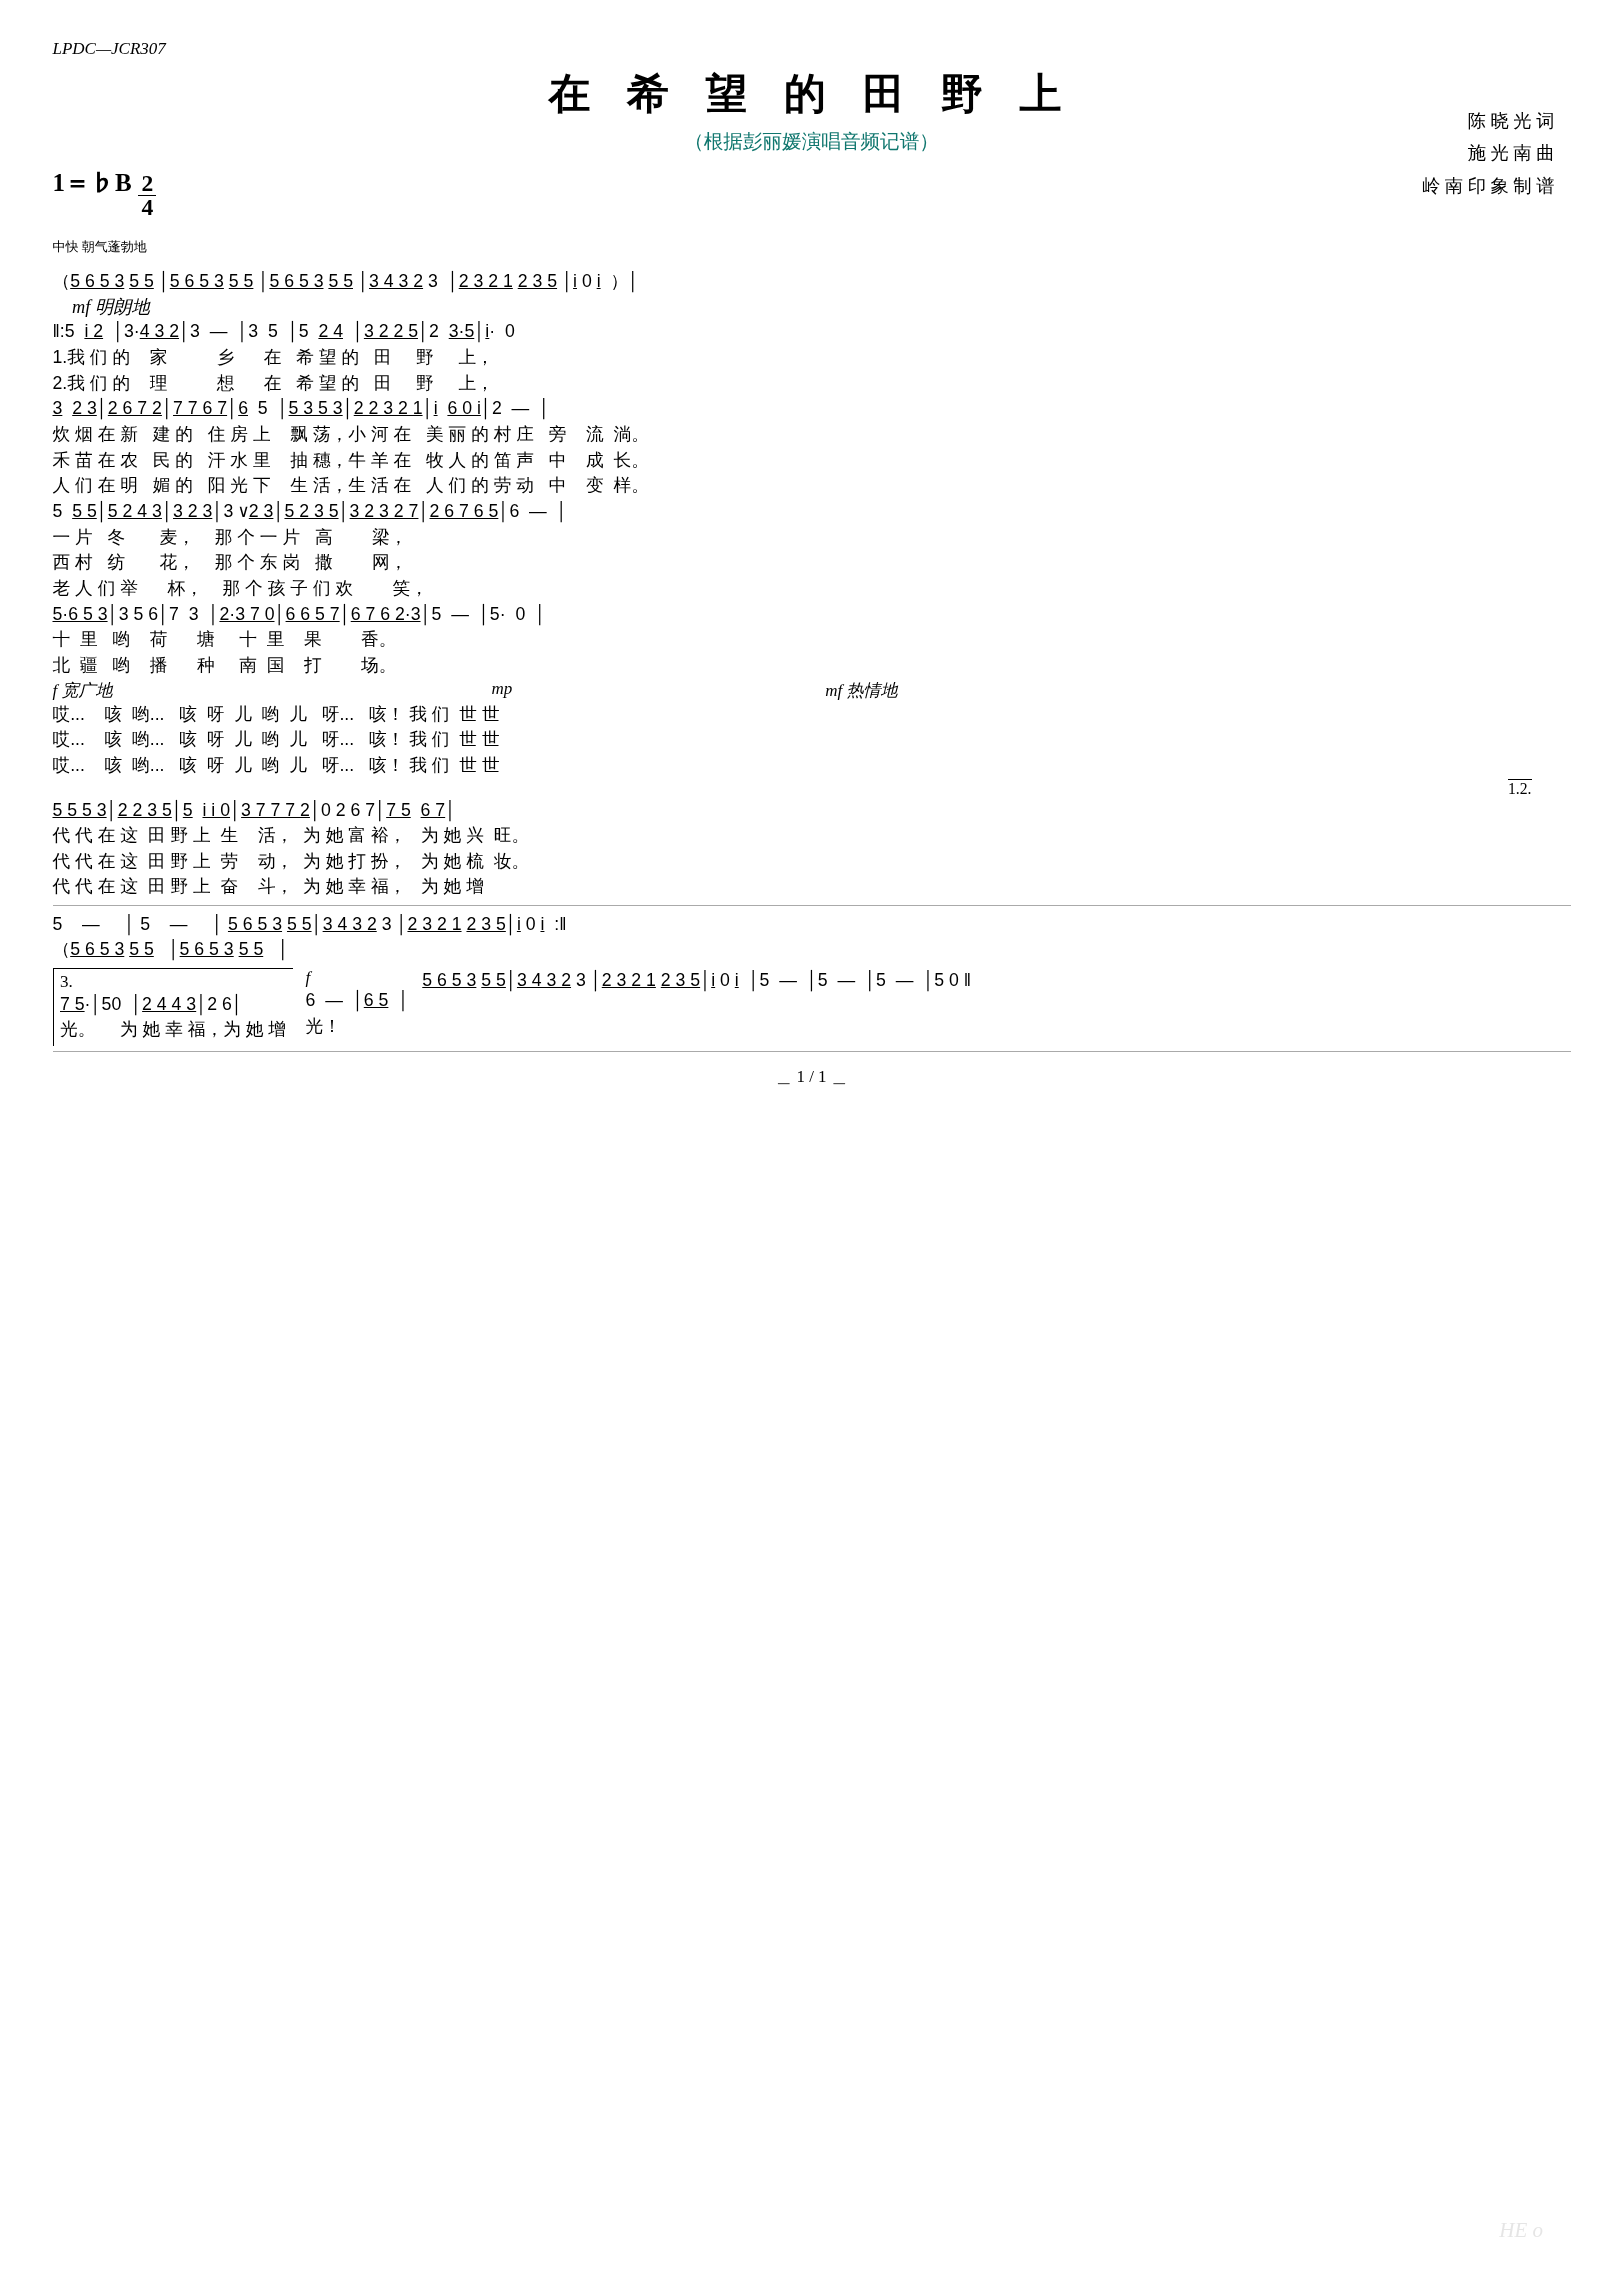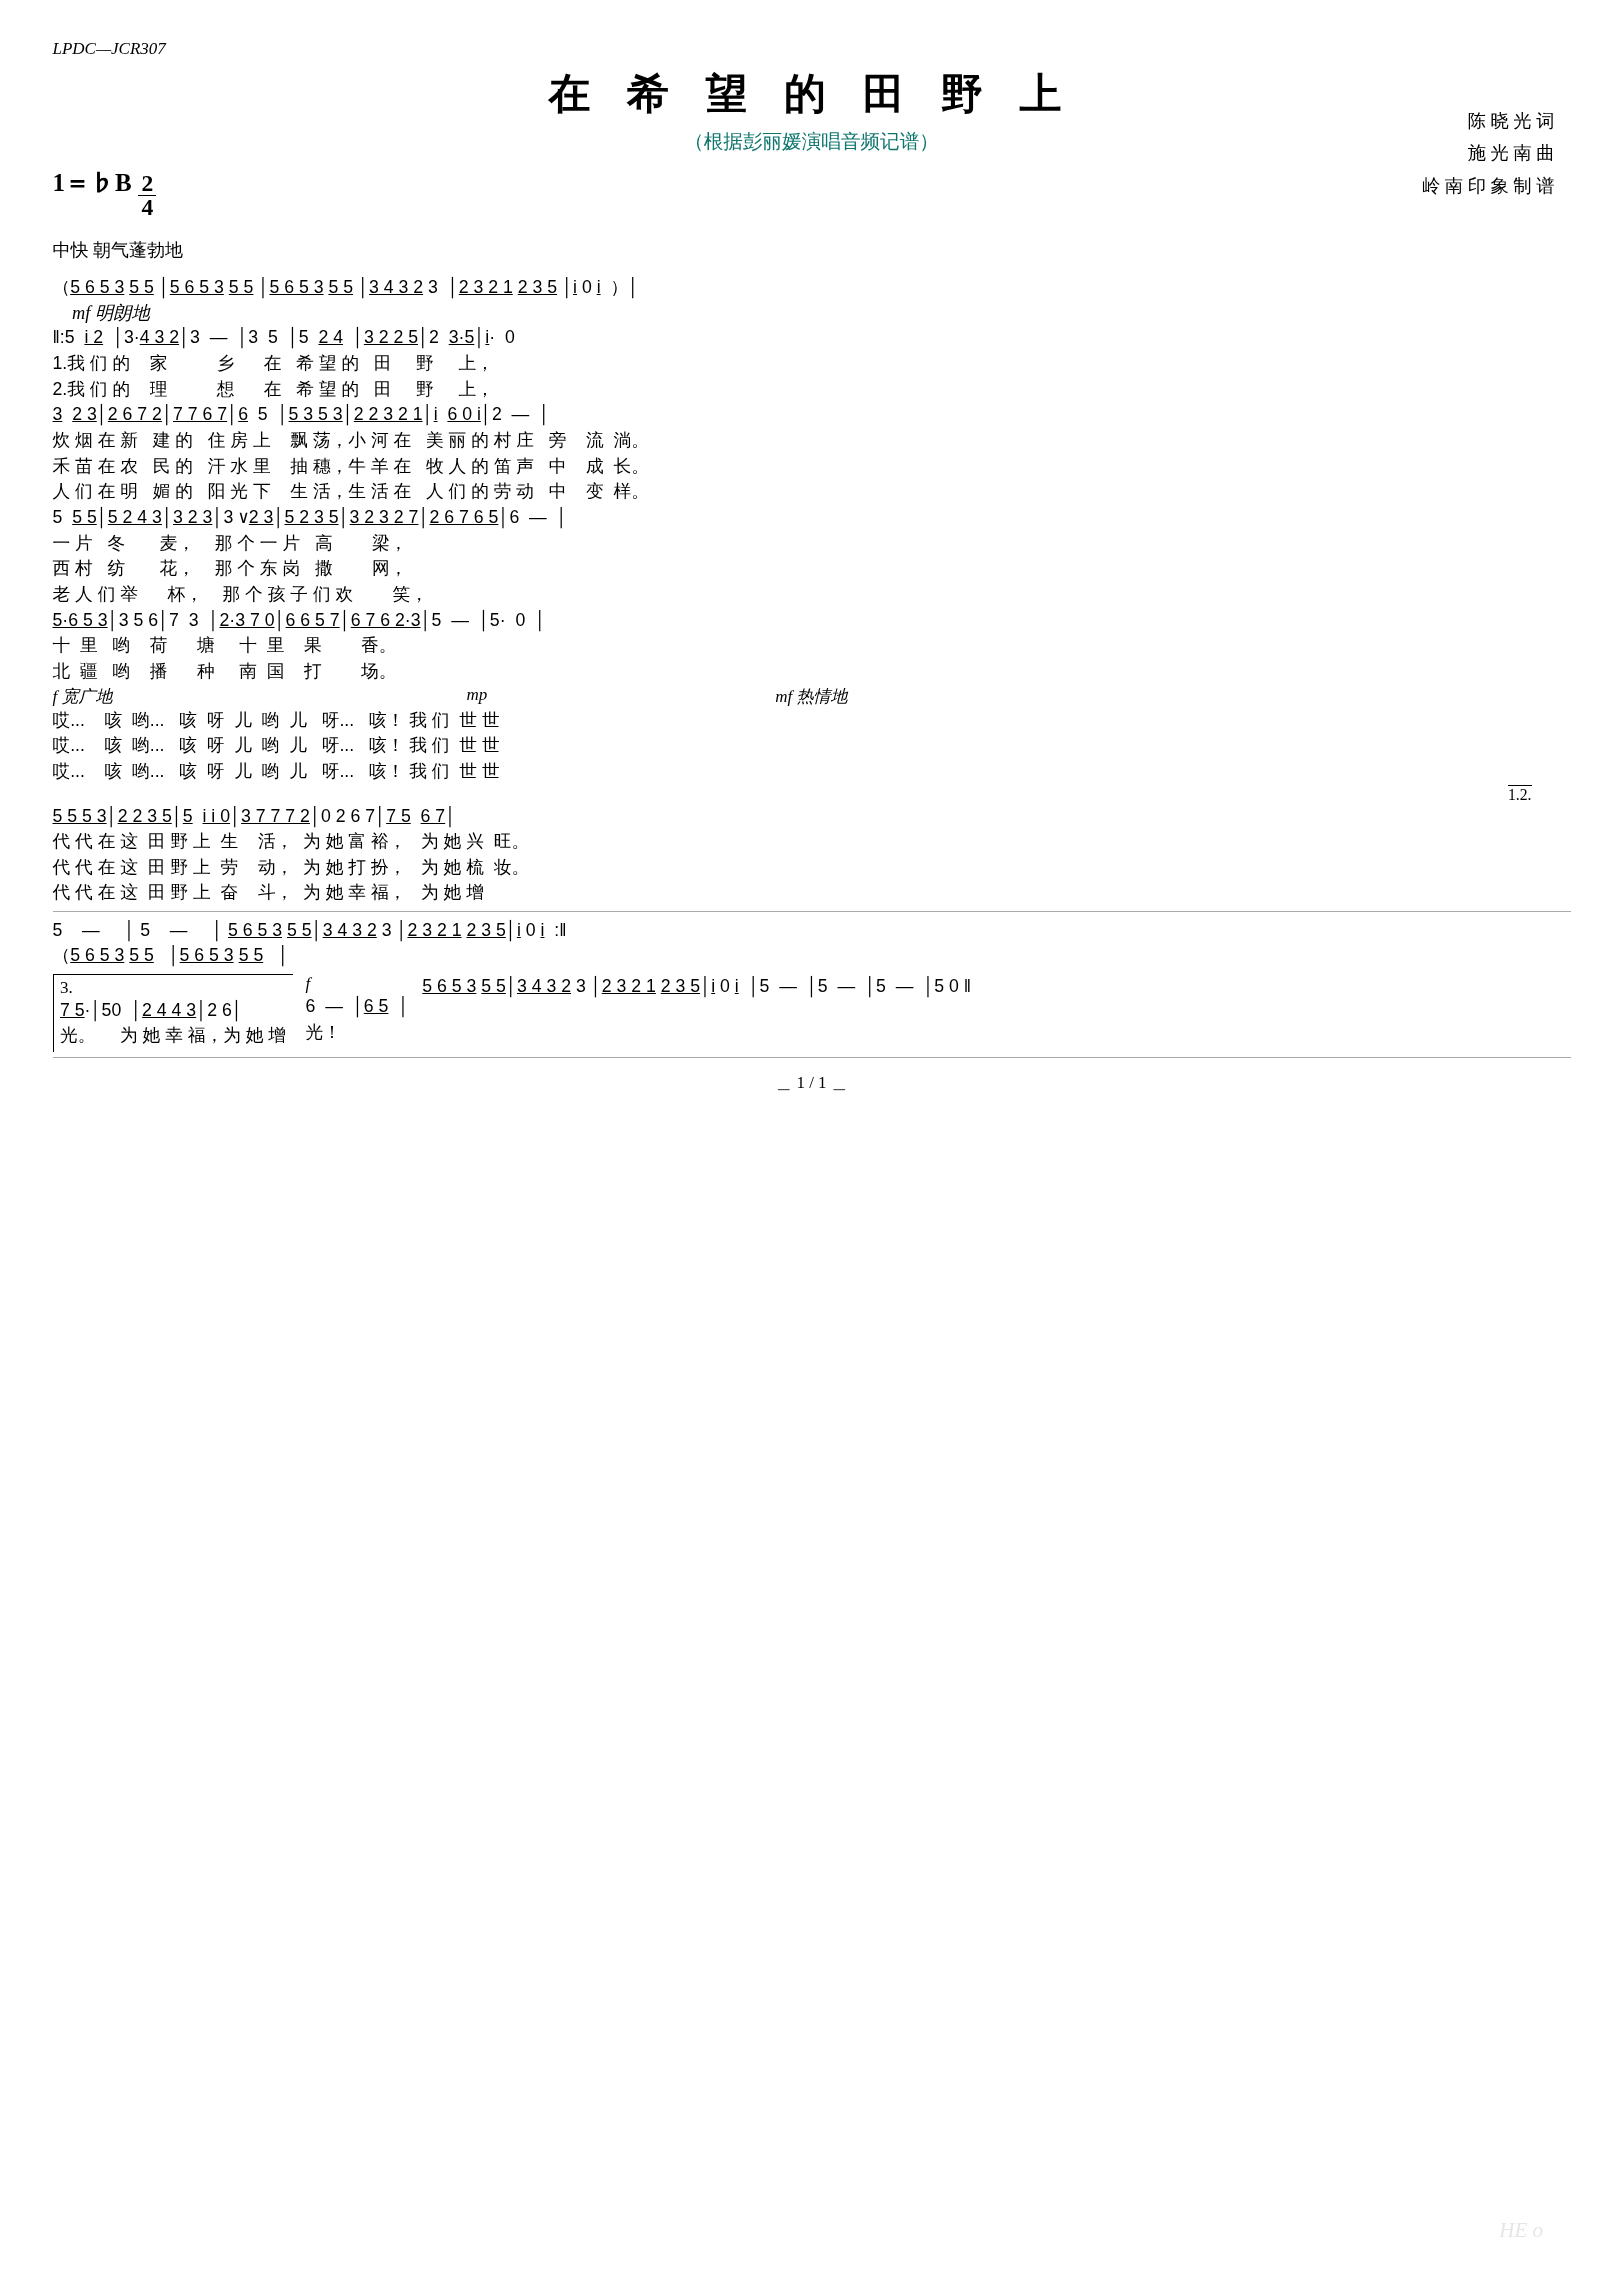--- a/index.html
+++ b/index.html
@@ -69,21 +69,21 @@
       font-size: 18.3px;
       line-height: 1.8;
     }
     .subtitle {
       text-align: center;
       font-size: 19.6px;
       margin-bottom: 10.5px;
       color: #0f766e;
     }
     .tempo-mark {
-      font-size: 18px;
+      font-size: 13px;
       margin-bottom: 13px;
     }
     .footer-text {
       margin-top: 19.6px;
       font-size: 15.7px;
       line-height: 1.8;
     }
     .page-num {
       text-align: center;
       margin-top: 13px;
@@ -154,21 +154,21 @@
 
     <pre>5  <u>5 5</u>│<u>5 2 4 3</u>│<u>3 2 3</u>│3 ∨<u>2 3</u>│<u>5 2 3 5</u>│<u>3 2 3 2 7</u>│<u>2 6 7 6 5</u>│6  —  │</pre>
     <pre>一 片   冬       麦，    那 个 一 片   高        梁，</pre>
     <pre>西 村   纺       花，    那 个 东 岗   撒        网，</pre>
     <pre>老 人 们 举      杯，    那 个 孩 子 们 欢        笑，</pre>
 
     <pre><u>5·6 5 3</u>│3 5 6│7  3  │<u>2·3 7 0</u>│<u>6 6 5 7</u>│<u>6 7 6 2·3</u>│5  —  │5·  0  │</pre>
     <pre>十  里   哟    荷      塘     十  里    果        香。</pre>
     <pre>北  疆   哟    播      种     南  国    打        场。</pre>
 
-    <div style="font-style:italic; font-family:'Times New Roman',serif; font-size:17px; display:flex; gap:92px; margin-left:0;">
+    <div style="font-style:italic; font-family:'Times New Roman',serif; font-size:17px; display:flex; gap:117px; margin-left:0;">
       <span><em>f</em> 宽广地</span>
       <span style="margin-left:262px;"><em>mp</em></span>
       <span style="margin-left:196px;"><em>mf</em> 热情地</span>
     </div>
 
     <pre>哎...    咳  哟...   咳  呀  儿  哟  儿   呀...   咳！ 我 们  世 世</pre>
     <pre>哎...    咳  哟...   咳  呀  儿  哟  儿   呀...   咳！ 我 们  世 世</pre>
     <pre>哎...    咳  哟...   咳  呀  儿  哟  儿   呀...   咳！ 我 们  世 世</pre>
 
     <div style="text-align:right; margin-right:39px; font-size:15.7px; border-top:0.7px solid #000; display:inline-block; float:right;">1.2.</div>

